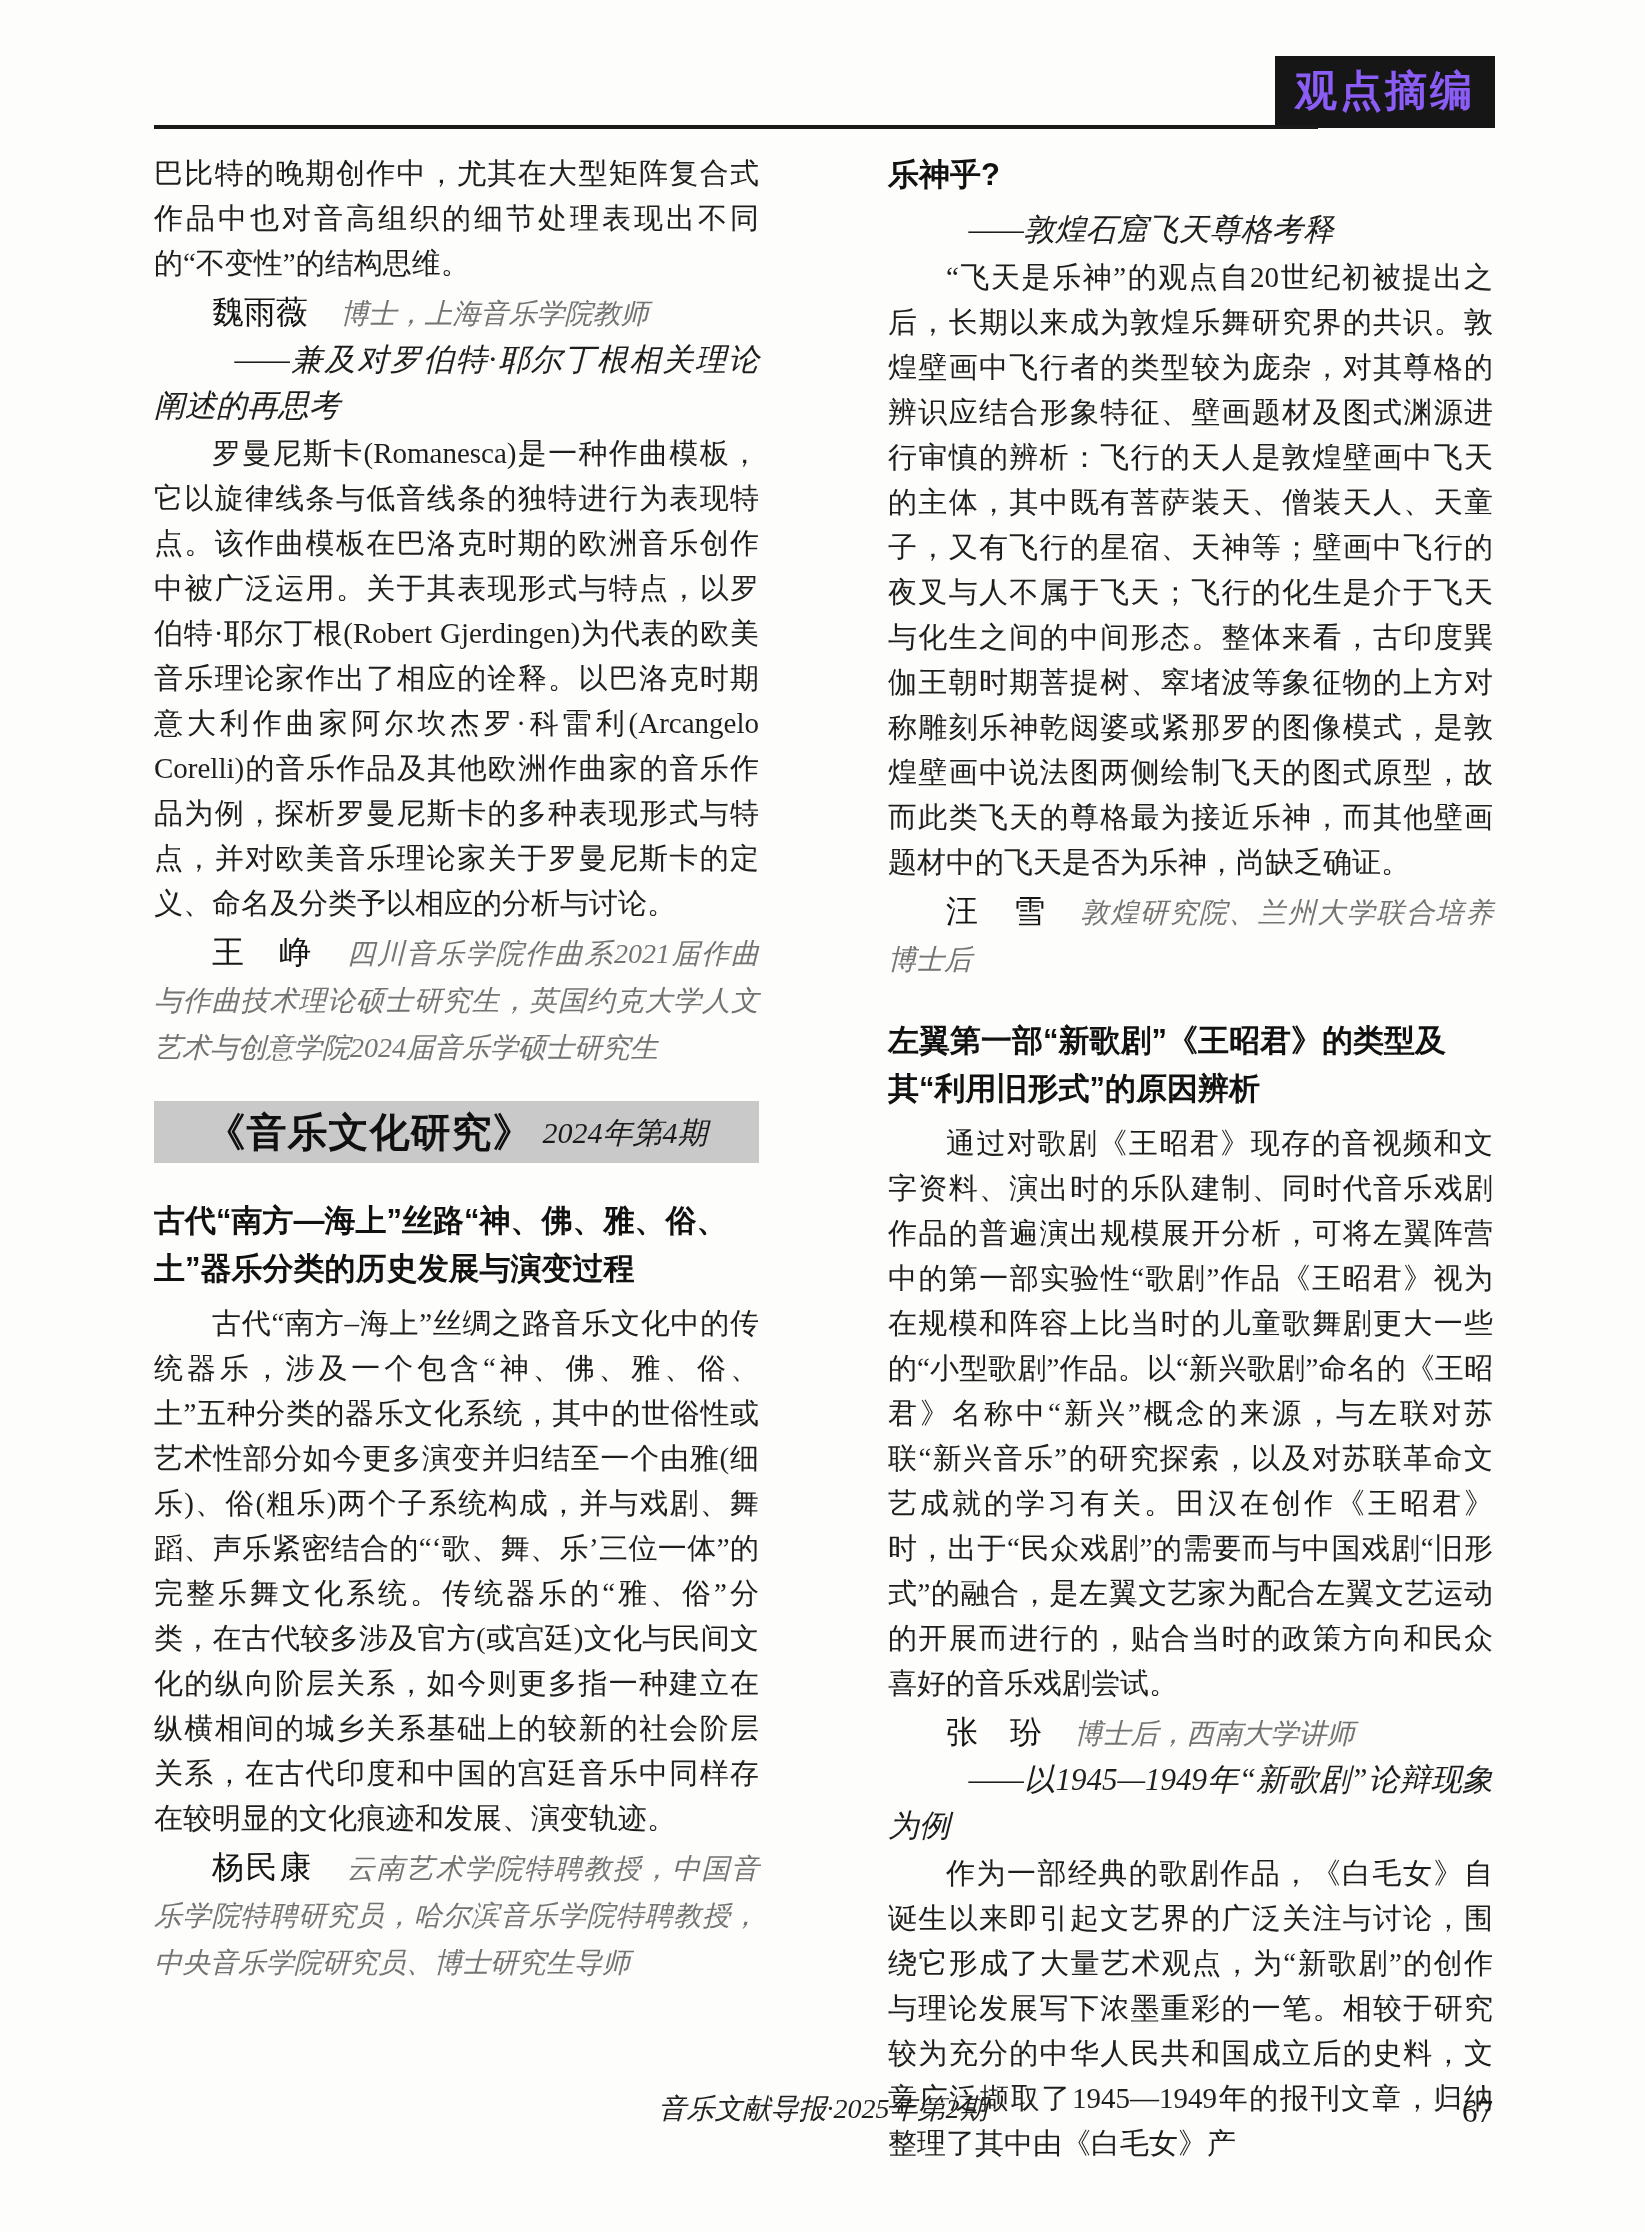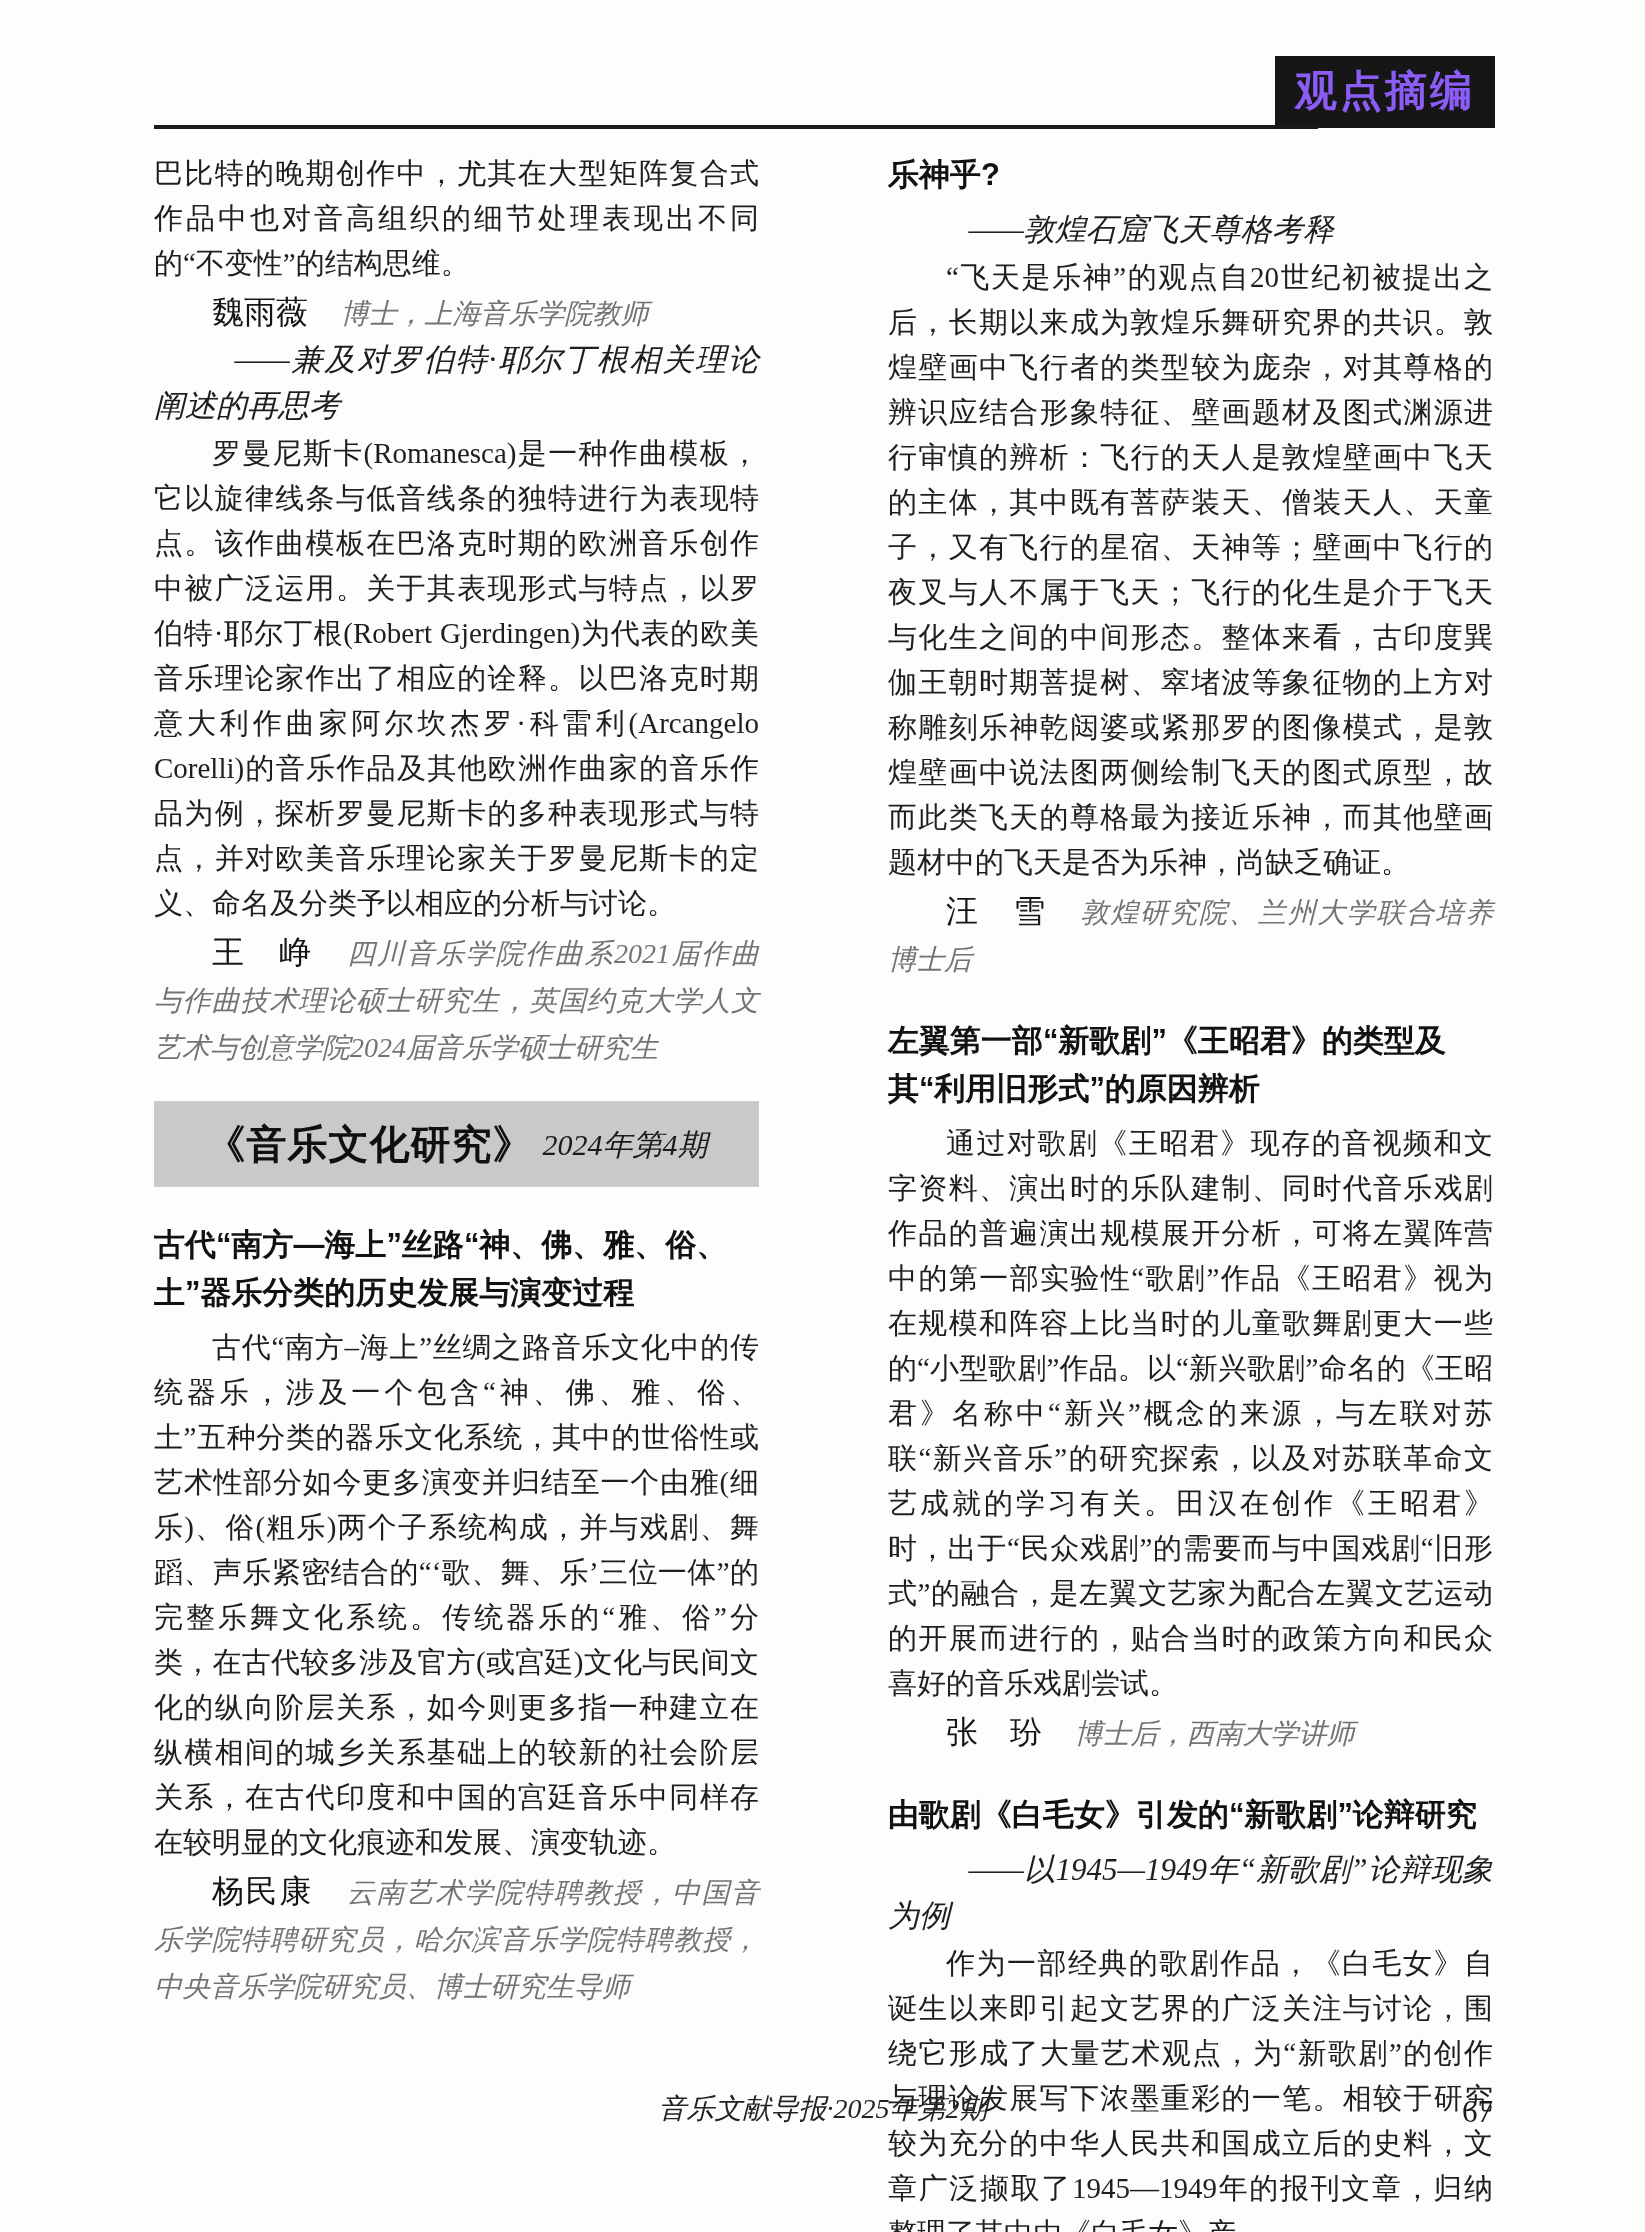--- a/index.html
+++ b/index.html
@@ -44,21 +44,21 @@
   }
   .author-line { margin:3px 0 0; text-indent:2em; line-height:46px; }
   .author-name {
     font-family:"Liberation Sans", sans-serif;
     font-weight:normal; font-size:32px; color:#151515;
   }
   .author-info {
     font-style:italic; font-size:28px; color:#737373; margin-left:0.9em;
   }
   .journal-banner {
-    margin:30px 0 34px; background:#c9c9c9; height:86px;
+    margin:30px 0 34px; background:#c9c9c9; height:62px;
     display:flex; align-items:center; justify-content:center; gap:9px;
   }
   .journal-banner-title {
     font-family:"Liberation Sans", sans-serif;
     font-weight:bold; font-size:40px; color:#101010; letter-spacing:1px;
   }
   .journal-banner-issue { font-size:30px; font-style:italic; color:#1a1a1a; }
   .footer-journal {
     position:absolute; bottom:105px; left:0; width:100%;
     text-align:center; font-style:italic; font-size:28px; color:#222222;
@@ -126,21 +126,20 @@
     <section>
       <h3 class="article-title">左翼第一部“新歌剧”《王昭君》的类型及其“利用旧形式”的原因辨析</h3>
       <p class="abstract">通过对歌剧《王昭君》现存的音视频和文字资料、演出时的乐队建制、同时代音乐戏剧作品的普遍演出规模展开分析，可将左翼阵营中的第一部实验性“歌剧”作品《王昭君》视为在规模和阵容上比当时的儿童歌舞剧更大一些的“小型歌剧”作品。以“新兴歌剧”命名的《王昭君》名称中“新兴”概念的来源，与左联对苏联“新兴音乐”的研究探索，以及对苏联革命文艺成就的学习有关。田汉在创作《王昭君》时，出于“民众戏剧”的需要而与中国戏剧“旧形式”的融合，是左翼文艺家为配合左翼文艺运动的开展而进行的，贴合当时的政策方向和民众喜好的音乐戏剧尝试。</p>
       <p class="author-line">
         <span class="author-name">张　玢</span>
         <span class="author-info">博士后，西南大学讲师</span>
       </p>
     </section>
 
     <section>
-      <h3 class="article-title">由歌剧《白毛女》引发的“新歌剧”论辩研究</h3>
       <p class="subtitle">——以1945—1949年“新歌剧”论辩现象为例</p>
       <p class="abstract">作为一部经典的歌剧作品，《白毛女》自诞生以来即引起文艺界的广泛关注与讨论，围绕它形成了大量艺术观点，为“新歌剧”的创作与理论发展写下浓墨重彩的一笔。相较于研究较为充分的中华人民共和国成立后的史料，文章广泛撷取了1945—1949年的报刊文章，归纳整理了其中由《白毛女》产</p>
     </section>
 
   </div>
 
   <div class="footer-journal">音乐文献导报·2025年第2期</div>
   <div class="footer-page">67</div>
 
 </div>

